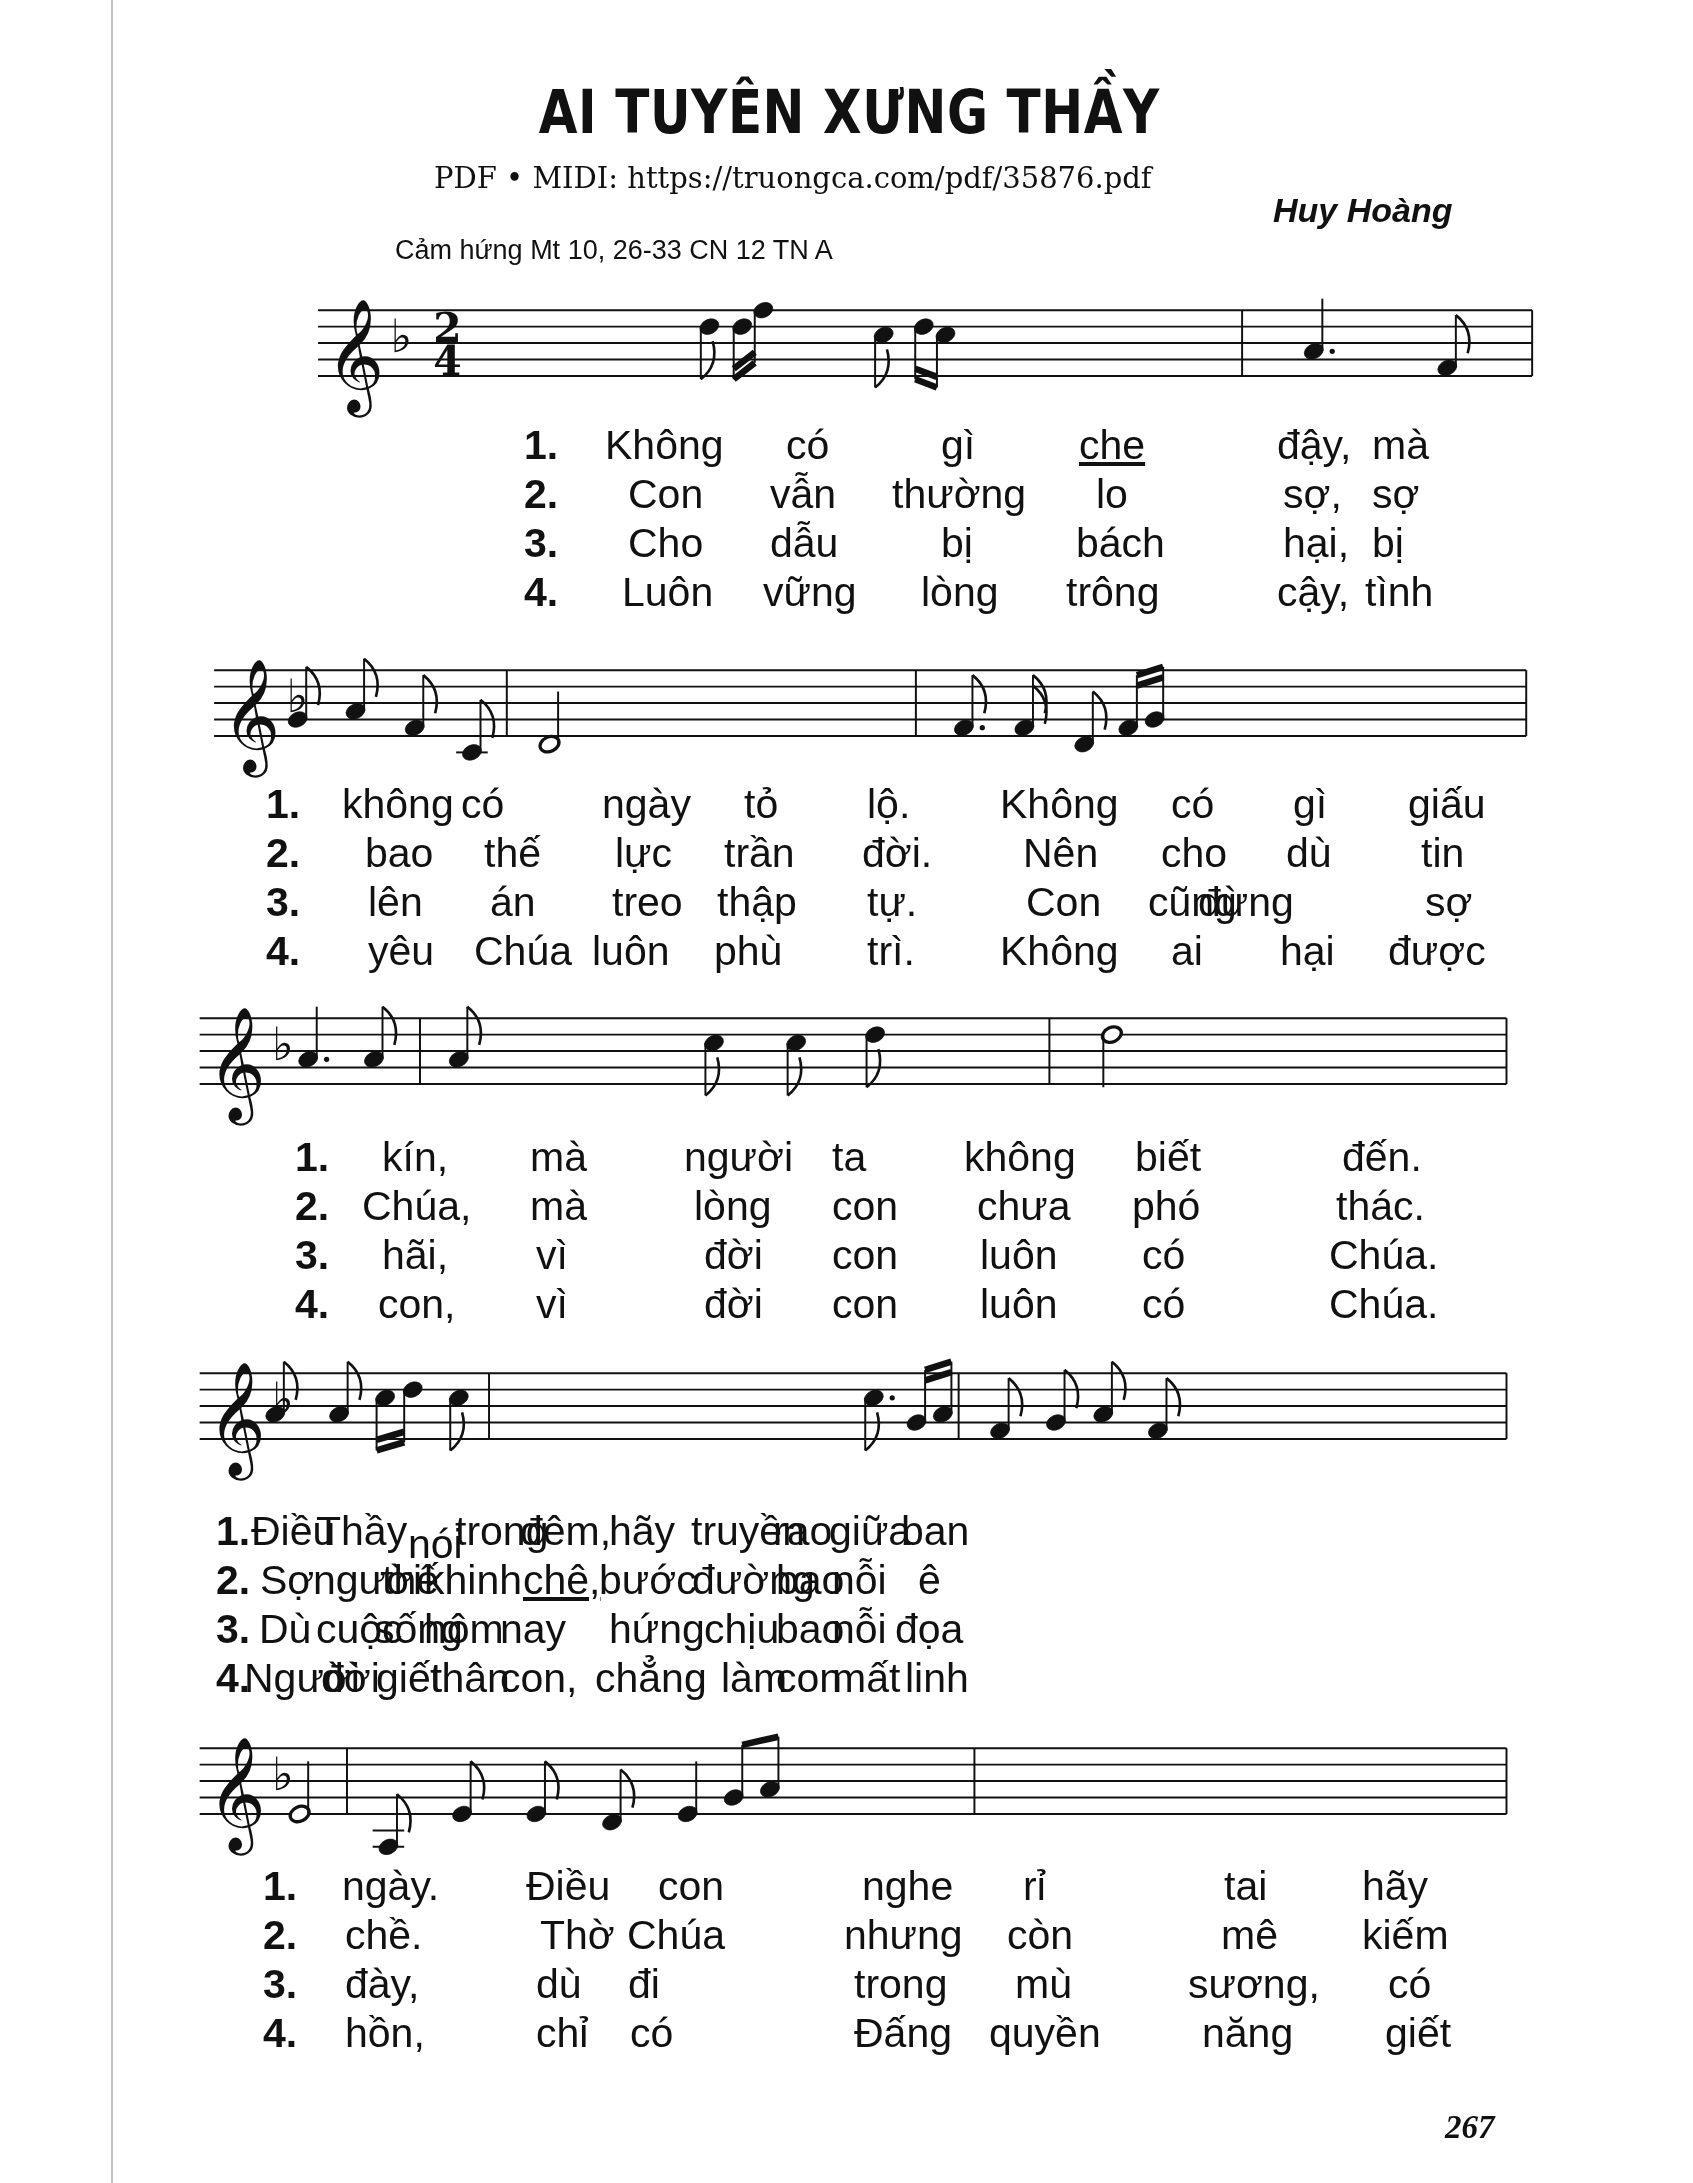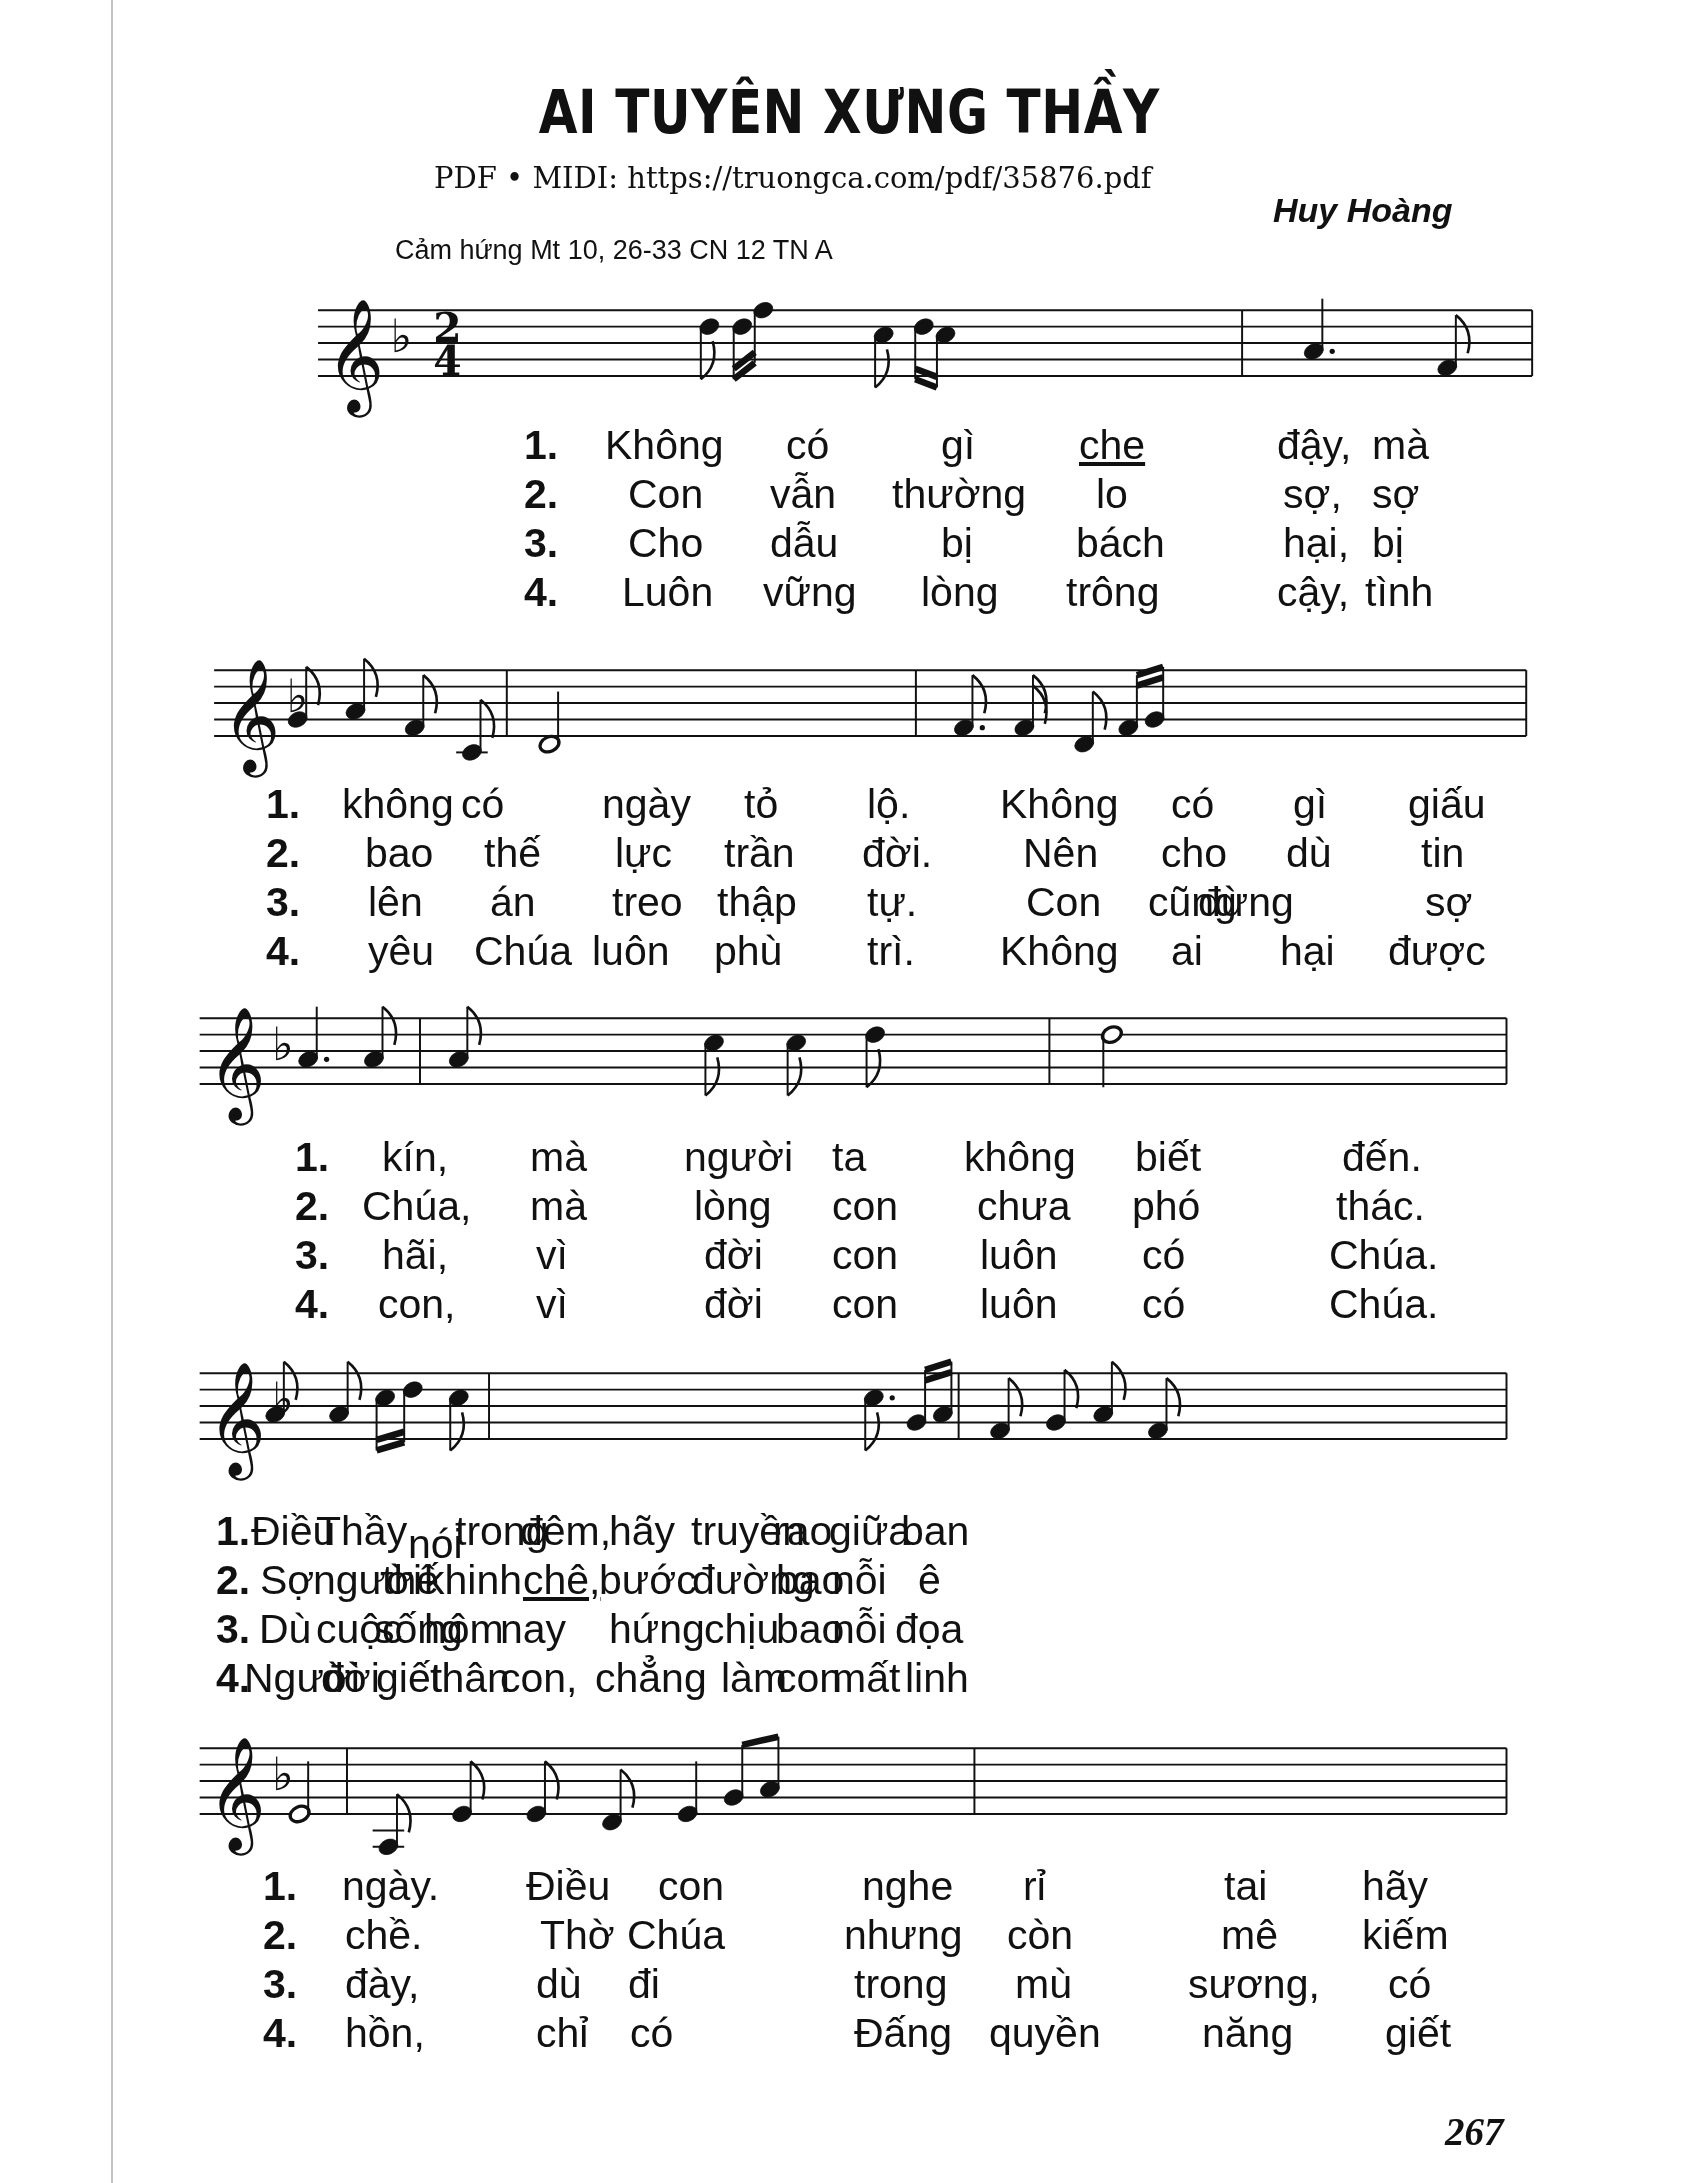--- a/index.html
+++ b/index.html
@@ -7,21 +7,21 @@
   .edge{position:absolute;left:111px;top:0;width:2px;height:2183px;background:#9a9a9a;opacity:.6;}
   .title{position:absolute;left:0;width:1693px;top:76px;text-align:center;font-family:"DejaVu Sans",sans-serif;font-weight:bold;font-size:61px;letter-spacing:0.7px;transform:scaleX(.82);transform-origin:862px 0;}
   .source{position:absolute;left:434px;top:161px;font-family:"DejaVu Serif",serif;font-size:29px;}
   .author{position:absolute;left:1273px;top:191px;font-family:"Liberation Sans",sans-serif;font-weight:bold;font-style:italic;font-size:34px;}
   .inspire{position:absolute;left:395px;top:235px;font-family:"Liberation Sans",sans-serif;font-size:27px;}
   svg.staff{position:absolute;left:0;overflow:visible;}
   .lyrics{position:absolute;font-family:"Liberation Sans",sans-serif;font-size:41px;line-height:49px;}
   .lrow{position:relative;height:49px;white-space:nowrap;}
   .lrow span{position:absolute;top:0;}
   .lrow .num{font-weight:bold;}
-  .pageno{position:absolute;left:1445px;top:2109px;font-family:"Liberation Serif",serif;font-weight:bold;font-style:italic;font-size:39px;}
+  .pageno{position:absolute;left:1445px;top:2109px;font-family:"Liberation Serif",serif;font-weight:bold;font-style:italic;font-size:33px;}
 </style>
 </head>
 <body>
 
 <div class="edge"></div>
 
 <div class="title">AI TUYÊN XƯNG THẦY</div>
 <div class="source">PDF • MIDI: https://truongca.com/pdf/35876.pdf</div>
 <div class="author">Huy Hoàng</div>
 <div class="inspire">Cảm hứng Mt 10, 26-33 CN 12 TN A</div>

